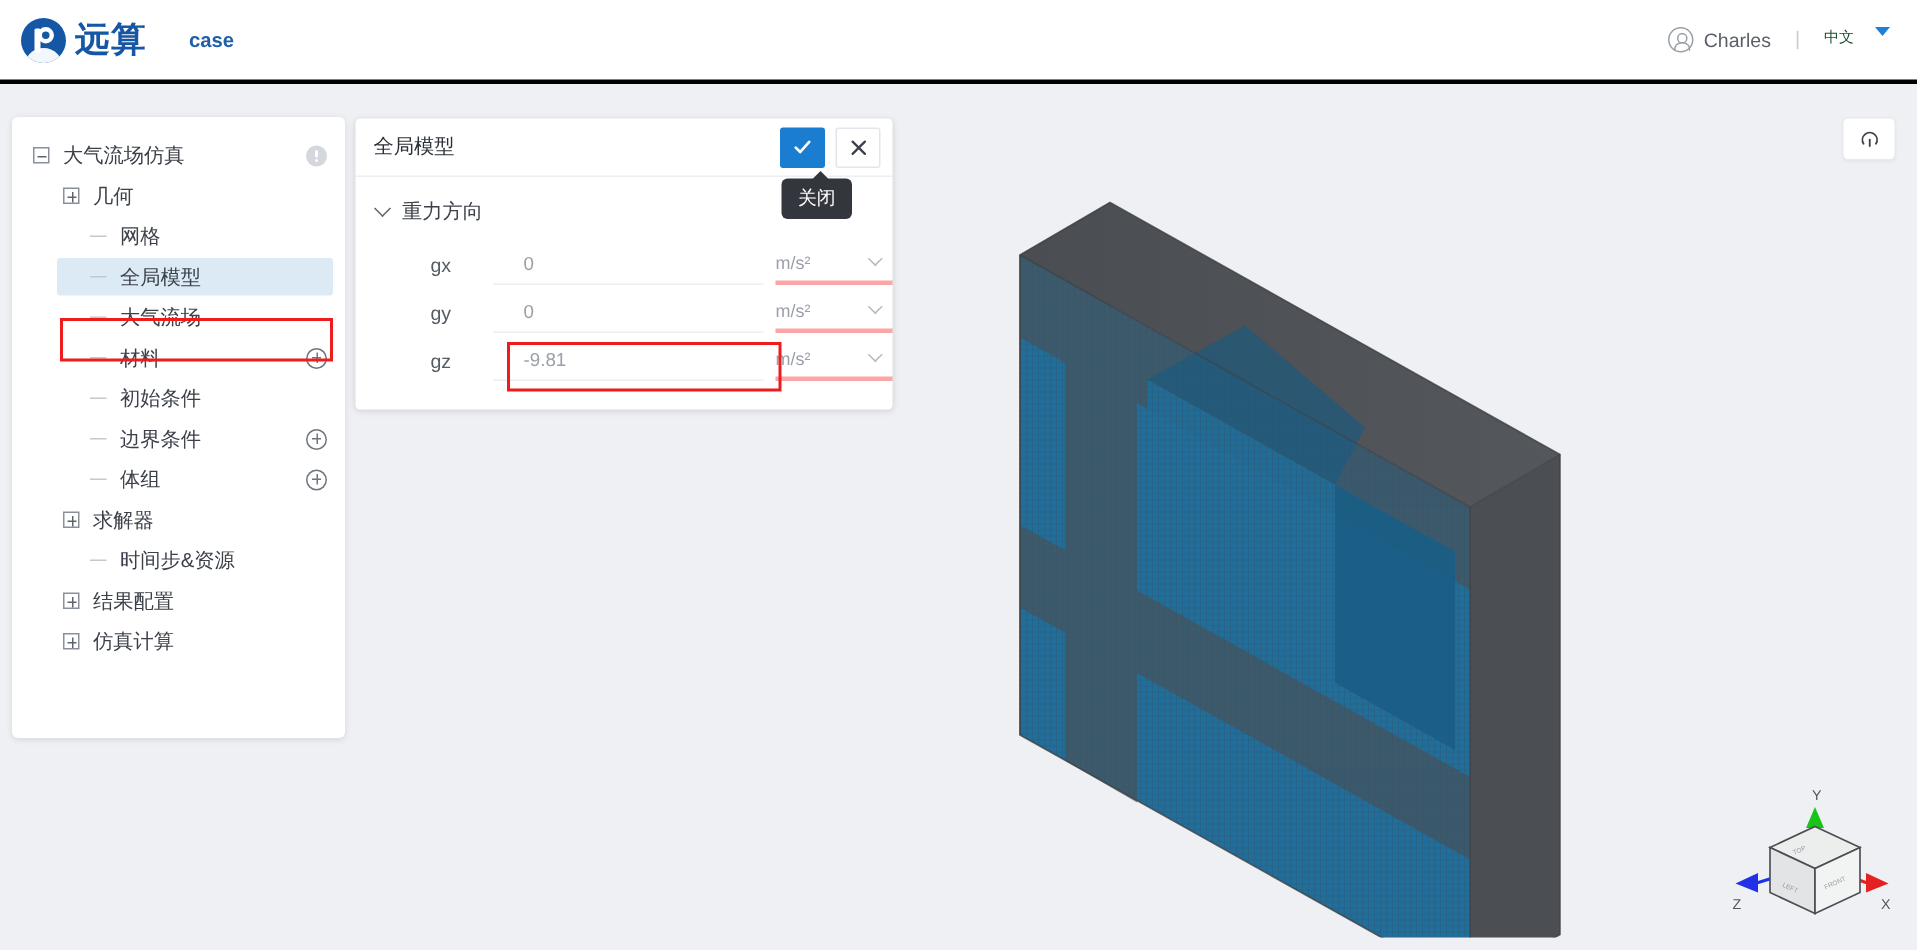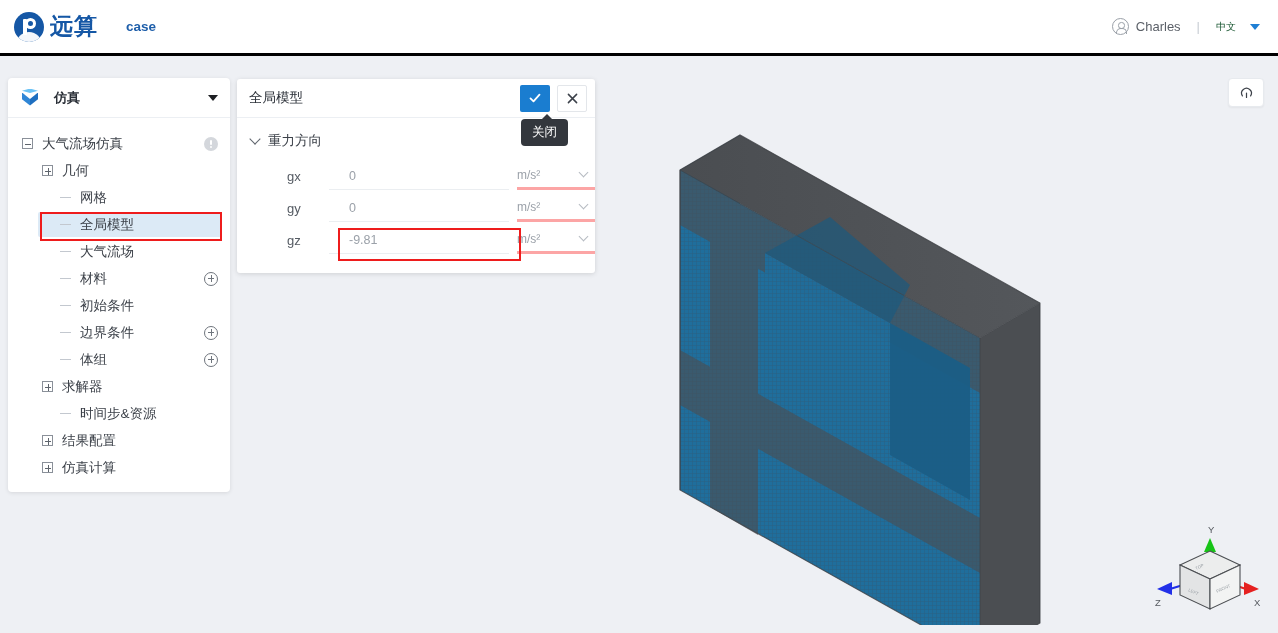--- a/index.html
+++ b/index.html
@@ -38,21 +38,21 @@
     opacity: .95;
   }
   .brand-cn {
     font-size: 23px; font-weight: 700; color: #1557a5;
     margin-left: 6px; letter-spacing: 1px;
   }
   .case-label {
     margin-left: 28px; font-size: 13.5px; font-weight: 700; color: #1f5faa;
   }
   .topbar-right {
-    margin-left: auto; display: flex; align-items: center; margin-right: 18px;
+    margin-left: auto; display: flex; align-items: flex-start; margin-right: 18px;
   }
   .user-chip { display: flex; align-items: center; color: #5b6068; font-size: 13px; }
   .avatar-icon {
     width: 17px; height: 17px; border: 1.2px solid #9aa0a8; border-radius: 50%;
     position: relative; margin-right: 7px;
   }
   .avatar-icon::before {
     content:""; position: absolute; left: 5.2px; top: 3px;
     width: 4.5px; height: 4.5px; border: 1.1px solid #9aa0a8; border-radius: 50%;
   }
@@ -290,29 +290,20 @@
         <span class="avatar-icon"></span>
         <span>Charles</span>
       </div>
       <span class="topdiv">|</span>
       <span class="lang">中文</span>
       <span class="lang-caret"></span>
     </div>
   </div>
 
   <div class="sidebar">
-    <div class="sidebar-head">
-      <span class="cube-icon">
-        <span class="top"></span>
-          <span class="lf"></span>
-          <span class="rt"></span>
-      </span>
-      <span class="sidebar-head-title">仿真</span>
-      <span class="head-caret"></span>
-    </div>
     <div class="tree" id="tree">
         <div class="tnode lvl0">
           <span class="toggle-box"></span>
           <span class="lbl">大气流场仿真</span>
           <span class="row-right">
             <span class="warn-icon"></span>
           </span>
         </div>
         <div class="tnode lvl1">
           <span class="toggle-box plus"></span>

